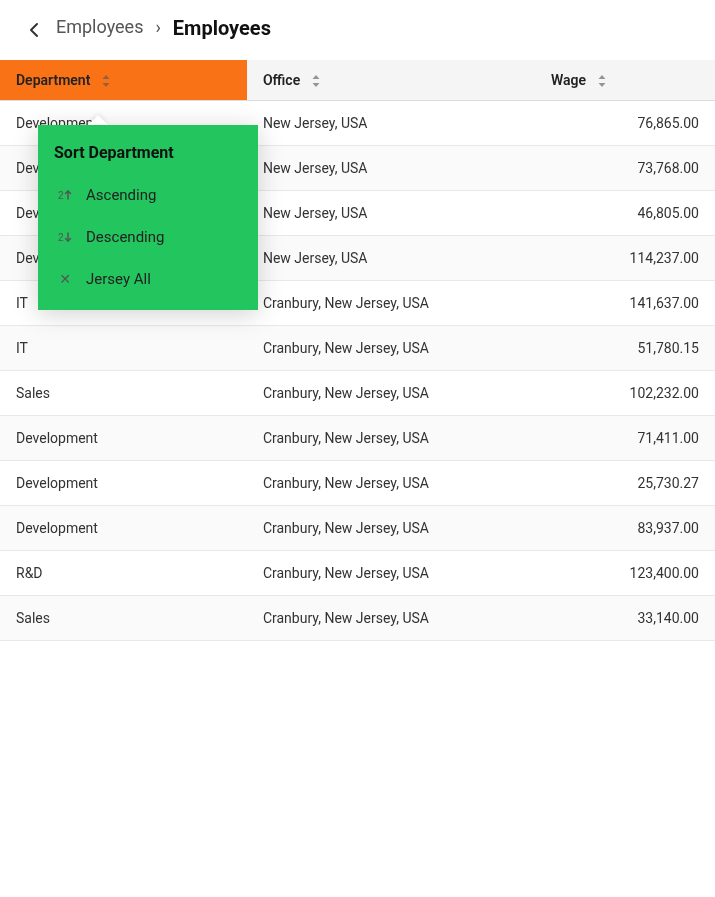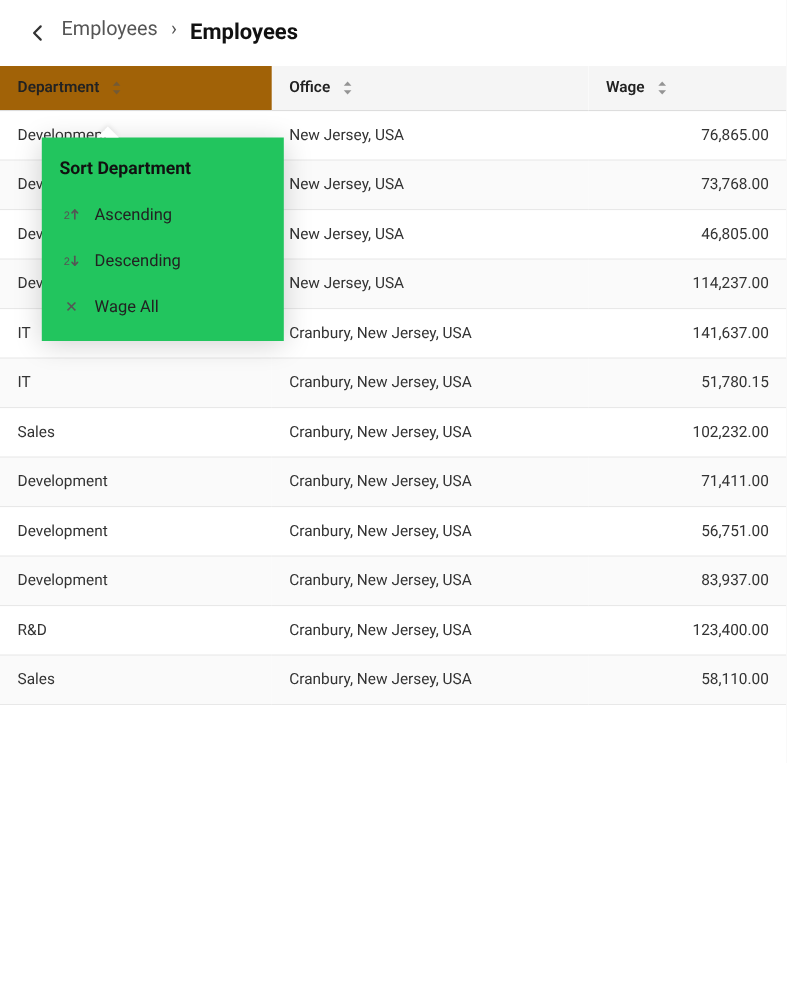--- a/index.html
+++ b/index.html
@@ -177,21 +177,21 @@
     }
 
     .x-icon {
       font-size: 16px;
       color: #666;
       font-weight: 400;
     }
 
     
     th.active-sort {
-      background: #a16207;
+      background: #f97316;
     }
   </style>
 </head>
 <body>
 
 <div class="page-container">
 
   <div class="header">
     <span class="back-btn">
       <svg width="20" height="20" viewBox="0 0 20 20" fill="none">
@@ -273,36 +273,36 @@
             <td class="wage-cell">102,232.00</td>
           </tr>
           <tr>
             <td>Development</td>
             <td>Cranbury, New Jersey, USA</td>
             <td class="wage-cell">71,411.00</td>
           </tr>
           <tr>
             <td>Development</td>
             <td>Cranbury, New Jersey, USA</td>
-            <td class="wage-cell">56,751.00</td>
+            <td class="wage-cell">25,730.27</td>
           </tr>
           <tr>
             <td>Development</td>
             <td>Cranbury, New Jersey, USA</td>
             <td class="wage-cell">83,937.00</td>
           </tr>
           <tr>
             <td>R&amp;D</td>
             <td>Cranbury, New Jersey, USA</td>
             <td class="wage-cell">123,400.00</td>
           </tr>
           <tr>
             <td>Sales</td>
             <td>Cranbury, New Jersey, USA</td>
-            <td class="wage-cell">58,110.00</td>
+            <td class="wage-cell">33,140.00</td>
           </tr>
         </tbody>
     </table>
   </div>
 
   <div class="sort-popup">
     <div class="sort-popup-title">Sort Department</div>
 
     <div class="sort-popup-item">
       <span class="item-icon">
@@ -323,17 +323,17 @@
           <text x="2" y="13" font-size="10" fill="#555" font-family="sans-serif">2</text>
           <path d="M12 5V13" stroke="#555" stroke-width="1.5" stroke-linecap="round"></path>
           <path d="M9.5 10.5L12 13L14.5 10.5" stroke="#555" stroke-width="1.5" stroke-linecap="round" stroke-linejoin="round"></path>
         </svg>
       </span>
       <span class="item-label">Descending</span>
     </div>
 
     <div class="sort-popup-item">
       <span class="item-icon x-icon">✕</span>
-      <span class="item-label">Wage All</span>
+      <span class="item-label">Jersey All</span>
     </div>
   </div>
 
 </div>
 
 </body></html>

